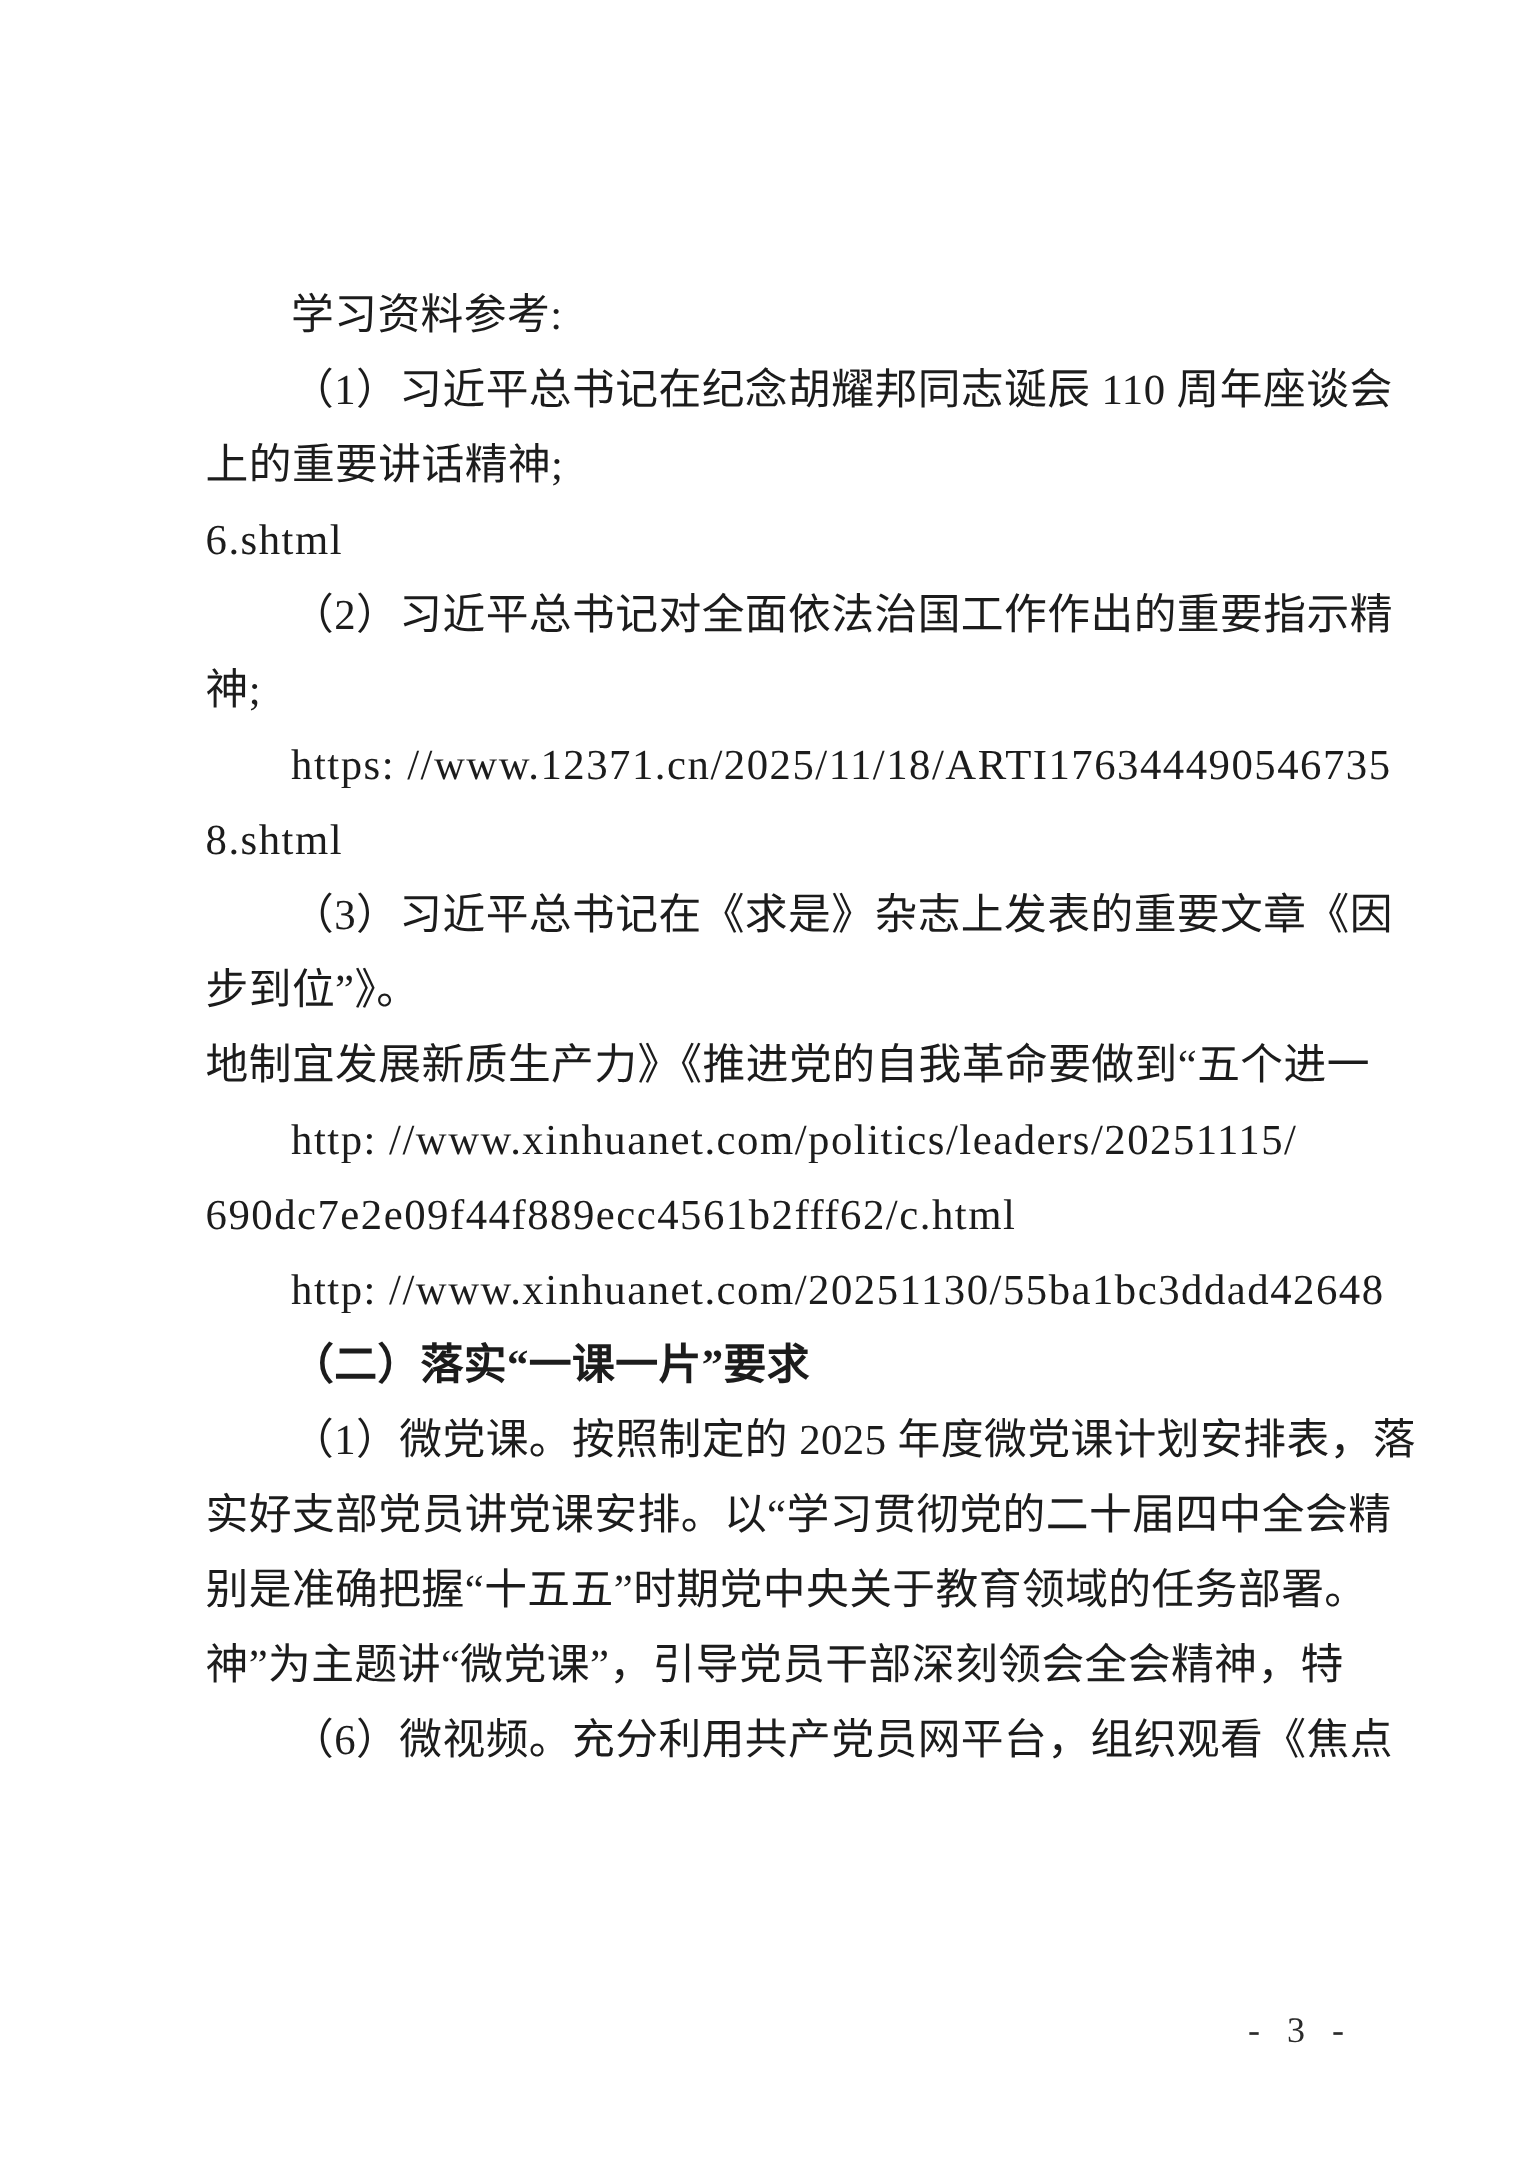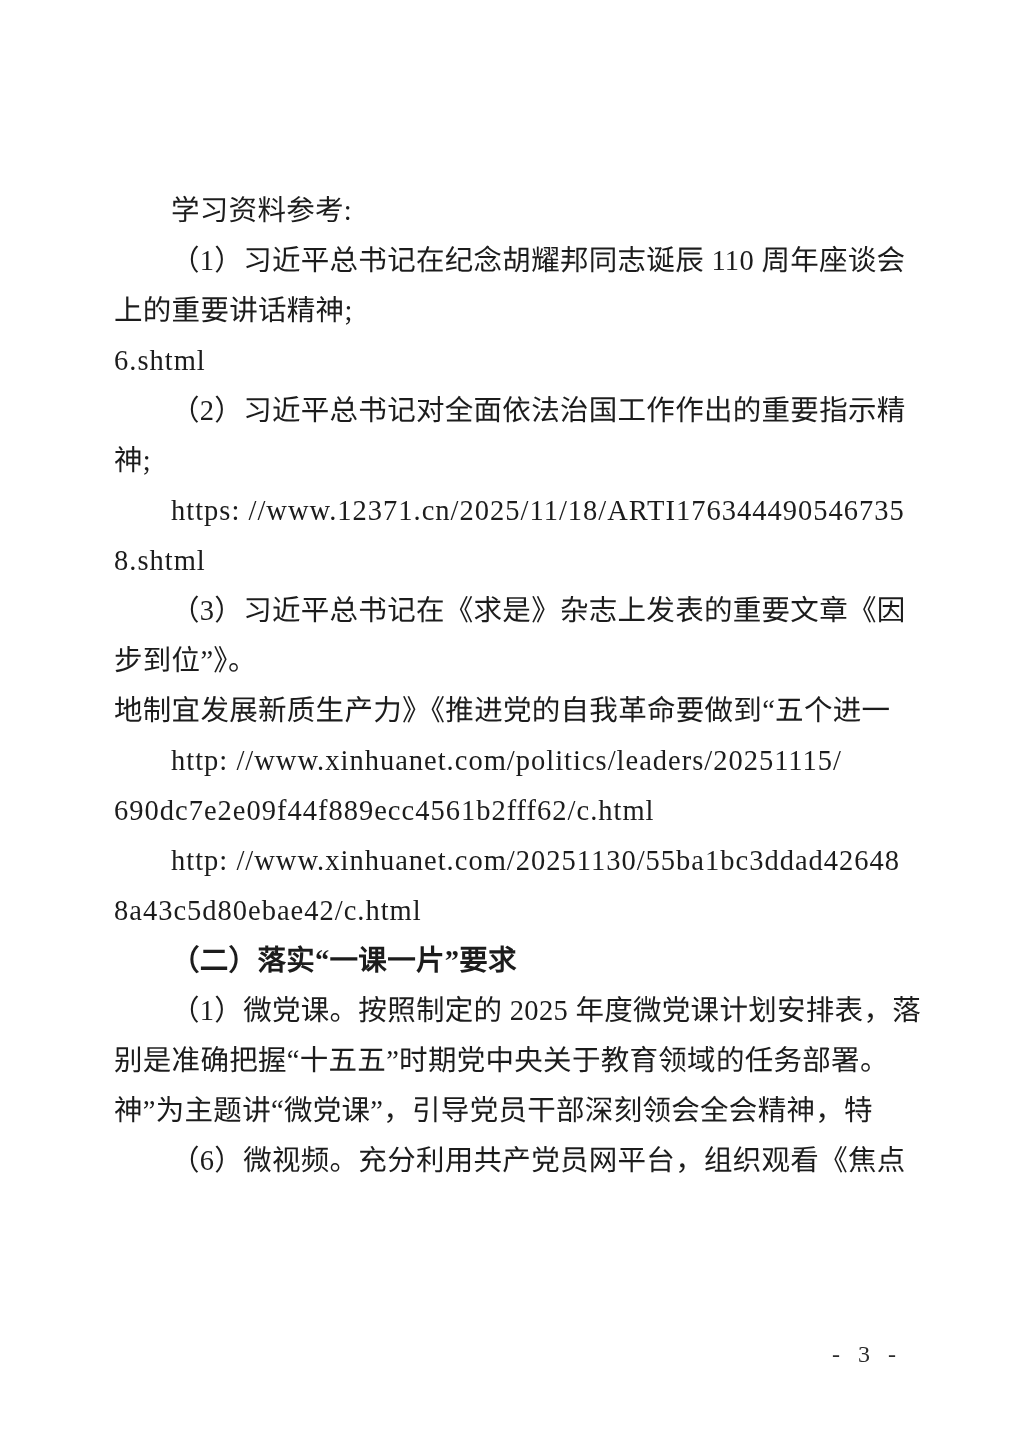--- a/index.html
+++ b/index.html
@@ -11,21 +11,21 @@
     position: relative;
     width: 1024px;
     height: 1448px;
     background: #ffffff;
     overflow: hidden;
     font-family: "Liberation Serif", "DejaVu Serif", serif;
     color: #1c1c1c;
   }
   .doc {
     position: absolute;
-    left: 114px;
+    left: 137px;
     top: 186px;
     width: 778px;
     font-size: 28.5px;
     line-height: 50px;
     white-space: nowrap;
   }
   .line {
     height: 50px;
     letter-spacing: 0.3px;
   }
@@ -59,21 +59,21 @@
     <div class="line ind">（2）习近平总书记对全面依法治国工作作出的重要指示精</div>
     <div class="line">神;</div>
     <div class="line ind url">https: //www.12371.cn/2025/11/18/ARTI176344490546735</div>
     <div class="line url">8.shtml</div>
     <div class="line ind">（3）习近平总书记在《求是》杂志上发表的重要文章《因</div>
     <div class="line">步到位”》。</div>
     <div class="line">地制宜发展新质生产力》《推进党的自我革命要做到“五个进一</div>
     <div class="line ind url">http: //www.xinhuanet.com/politics/leaders/20251115/</div>
     <div class="line url">690dc7e2e09f44f889ecc4561b2fff62/c.html</div>
     <div class="line ind url">http: //www.xinhuanet.com/20251130/55ba1bc3ddad42648</div>
-    <div class="line url">8a43c5d80ebae42/c.html</div>
     <div class="line ind b">（二）落实“一课一片”要求</div>
     <div class="line ind">（1）微党课。按照制定的 2025 年度微党课计划安排表，落</div>
+    <div class="line">实好支部党员讲党课安排。以“学习贯彻党的二十届四中全会精</div>
     <div class="line">别是准确把握“十五五”时期党中央关于教育领域的任务部署。</div>
     <div class="line">神”为主题讲“微党课”，引导党员干部深刻领会全会精神，特</div>
     <div class="line ind">（6）微视频。充分利用共产党员网平台，组织观看《焦点</div>
   </div>
   <div class="page-number">- 3 -</div>
 </div>
 
 </body></html>

